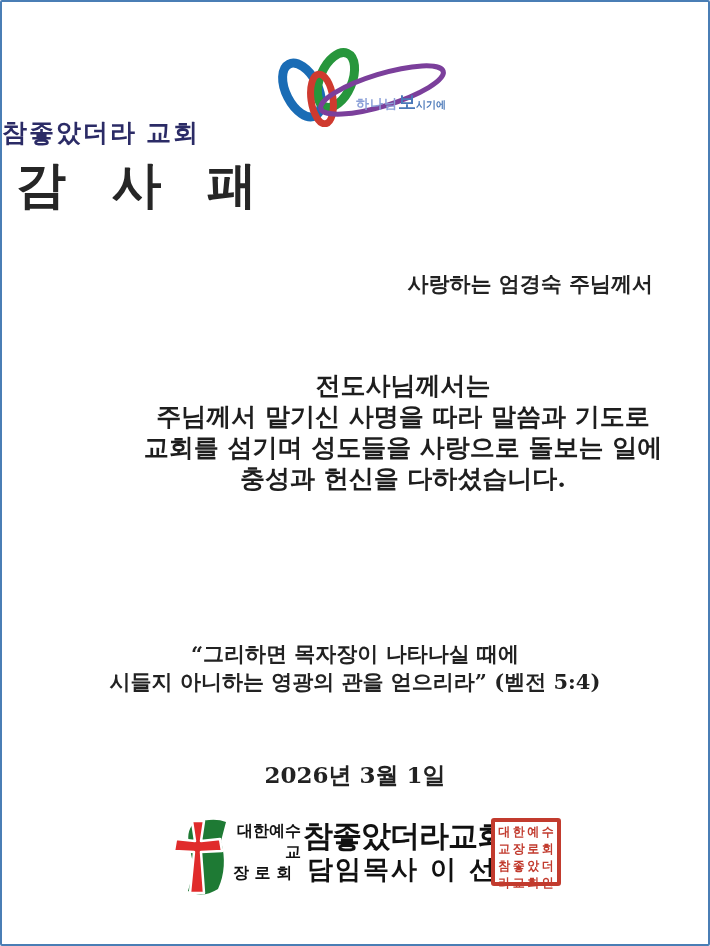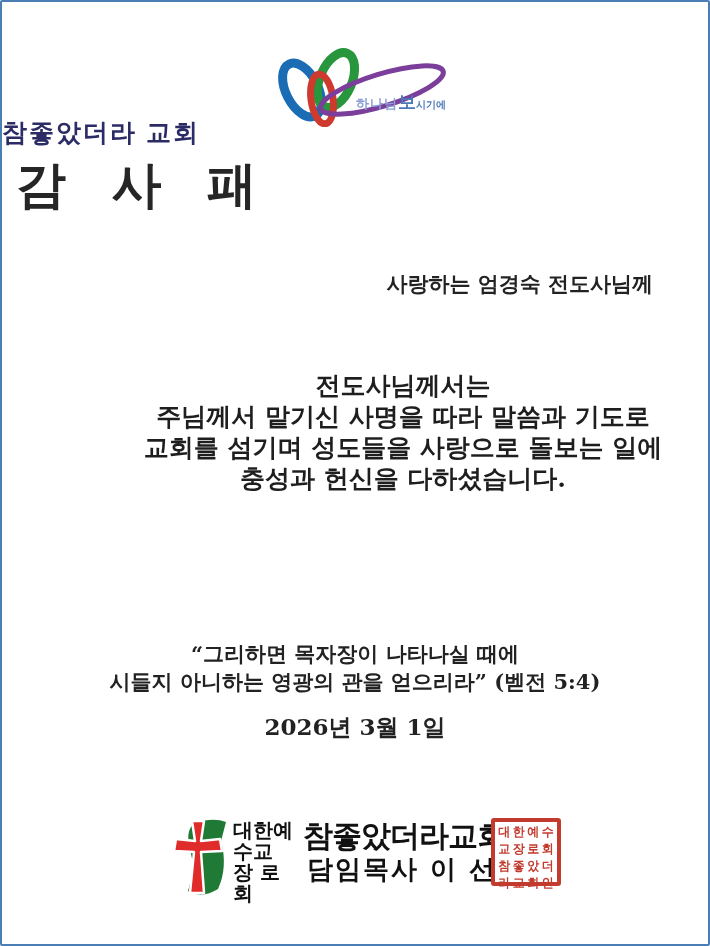--- a/index.html
+++ b/index.html
@@ -41,27 +41,27 @@
   }
   
   .para { position:absolute; left:0; width:100%; text-align:center;
           font-size:25px; font-weight:bold; line-height:31px; color:#1e1e1e;margin-left:48px; }
   .para1 { top:368px; }
   .para2 { top:505px; }
   
   .verse { position:absolute; left:0; top:638px; width:100%; text-align:center;
            font-size:21px; font-weight:bold; line-height:28px; color:#222; }
   
-  .date { position:absolute; left:0; top:710px; width:100%; text-align:center;
+  .date { position:absolute; left:0; top:758px; width:100%; text-align:center;
           font-size:23px; font-weight:bold; color:#222; }
   
   .footer { position:absolute; left:0; top:808px; width:100%; height:100px; }
   .emblem { position:absolute; left:170px; top:7px; }
   .denom { position:absolute; left:231px; top:10px; width:68px;
-           font-size:20px; font-weight:bold; line-height:21px; color:#111; }
+           font-size:16px; font-weight:bold; line-height:21px; color:#111;text-align:right; }
   .denom .d2 { display:flex; justify-content:space-between; }
   .footer-church {
     position:absolute; left:301px; top:6px; width:190px;
     font-size:30px; font-weight:bold; letter-spacing:-1px; color:#111; white-space:nowrap;
   }
   .pastor { position:absolute; left:305px; top:42px; width:186px;
             font-size:26px; font-weight:bold; color:#111; white-space:nowrap;
             text-align:right; letter-spacing:2px; }
   .seal {
     position:absolute; left:489px; top:8px; width:70px; height:68px;
@@ -86,21 +86,21 @@
       <ellipse cx="116" cy="48" rx="64" ry="16" fill="none" stroke="#7b3f9b" stroke-width="5" transform="rotate(-17 116 48)"></ellipse>
     </svg>
     <div class="tagline">
       <span class="t1">하나님</span><span class="t2">보</span><span class="t3">시기에</span>
     </div>
   </div>
   <div class="church-name-top">참좋았더라 교회</div>
 
   <div class="title">감 사 패</div>
 
-  <div class="recipient">사랑하는 엄경숙 전도사님께</div>
+  <div class="recipient">사랑하는 엄경숙 주님께서</div>
 
   <div class="para para1">
     <div>전도사님께서는</div>
     <div>주님께서 맡기신 사명을 따라 말씀과 기도로</div>
     <div>교회를 섬기며 성도들을 사랑으로 돌보는 일에</div>
     <div>충성과 헌신을 다하셨습니다.</div>
   </div>
 
 
   <div class="verse">

